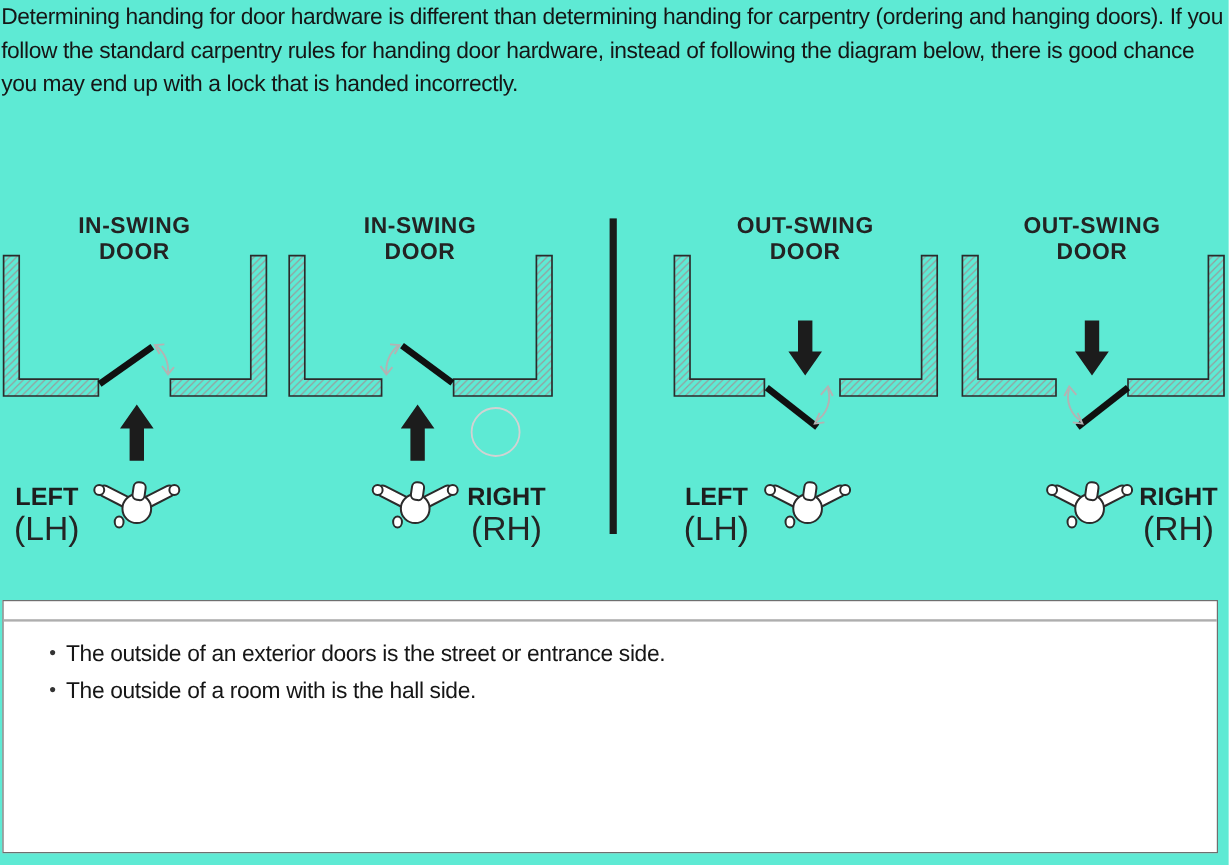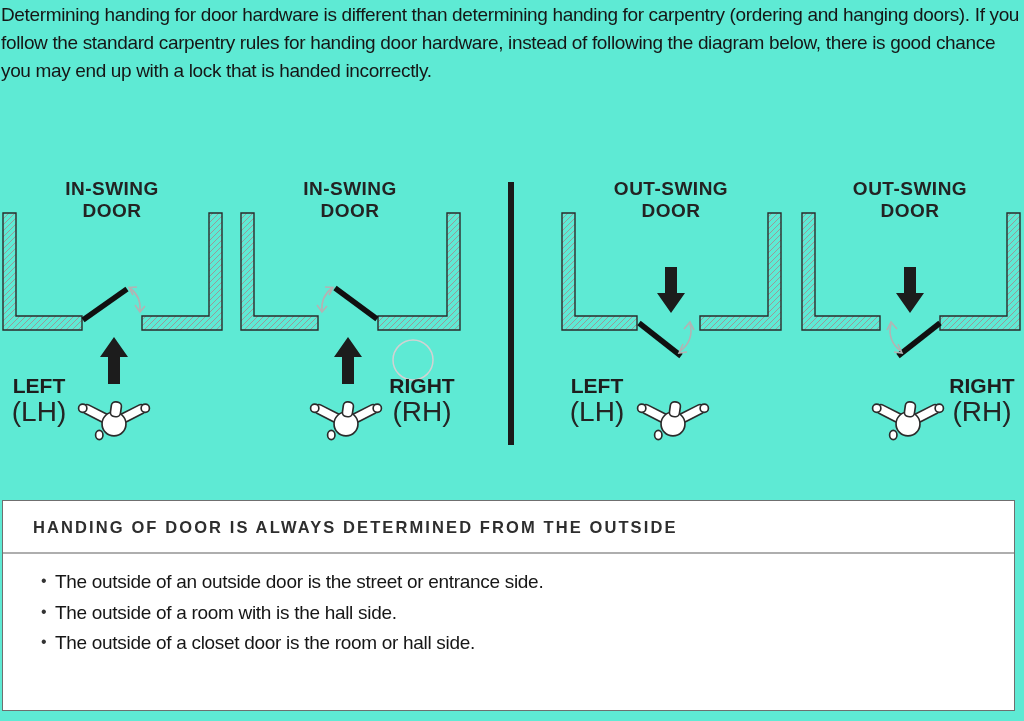--- a/index.html
+++ b/index.html
@@ -22,21 +22,21 @@
   .room{position:absolute;top:32px;left:0;}
   .wall{stroke:#2b2b2b;stroke-width:1.4;}
   .door{stroke:#101010;stroke-width:5.5;}
   .swing path{fill:none;stroke:#b3b3b3;stroke-width:1.6;}
   .big-arrow{fill:#1c1c1c;}
   .person rect,.person circle,.person ellipse{fill:#ffffff;stroke:#2b2b2b;stroke-width:1.8;}
   .ghost-circle{fill:none;stroke:#d2d2d2;stroke-width:1.5;}
   .group-divider{position:absolute;left:508px;top:182px;width:6px;height:263px;background:#1a1a1a;}
   
   .hand-label{position:absolute;text-align:center;}
-  .hand{font-weight:bold;font-size:21px;line-height:25px;color:#1e1e1e;}
+  .hand{font-weight:bold;font-size:21px;line-height:25px;color:#1e1e1e;margin-top:29px;}
   .abbr{font-size:28px;line-height:27px;color:#242424;}
   
   .info-box{
     position:absolute;left:2px;top:500px;width:1013px;height:211px;
     border:1.5px solid #6f6f6f;background:#fff;box-sizing:border-box;
   }
   .info-heading{
     margin:17px 20px 0 30px;font-size:16.5px;font-weight:bold;
     letter-spacing:2.1px;color:#2e2e2e;
   }
@@ -185,22 +185,20 @@
   <div class="hand-label" style="left:567px;top:373px;width:60px">
     <div class="hand">LEFT</div>
     <div class="abbr">(LH)</div>
   </div>
   <div class="hand-label" style="left:946px;top:373px;width:72px">
     <div class="hand">RIGHT</div>
     <div class="abbr">(RH)</div>
   </div>
 
   <div class="info-box">
-    <div class="info-heading">HANDING OF DOOR IS ALWAYS DETERMINED FROM THE OUTSIDE</div>
     <div class="info-rule"></div>
     <ul class="info-bullets">
-      <li>The outside of an outside door is the street or entrance side.</li>
+      <li>The outside of an exterior doors is the street or entrance side.</li>
       <li>The outside of a room with is the hall side.</li>
-      <li>The outside of a closet door is the room or hall side.</li>
     </ul>
   </div>
 
 </div>
 
 </body></html>

